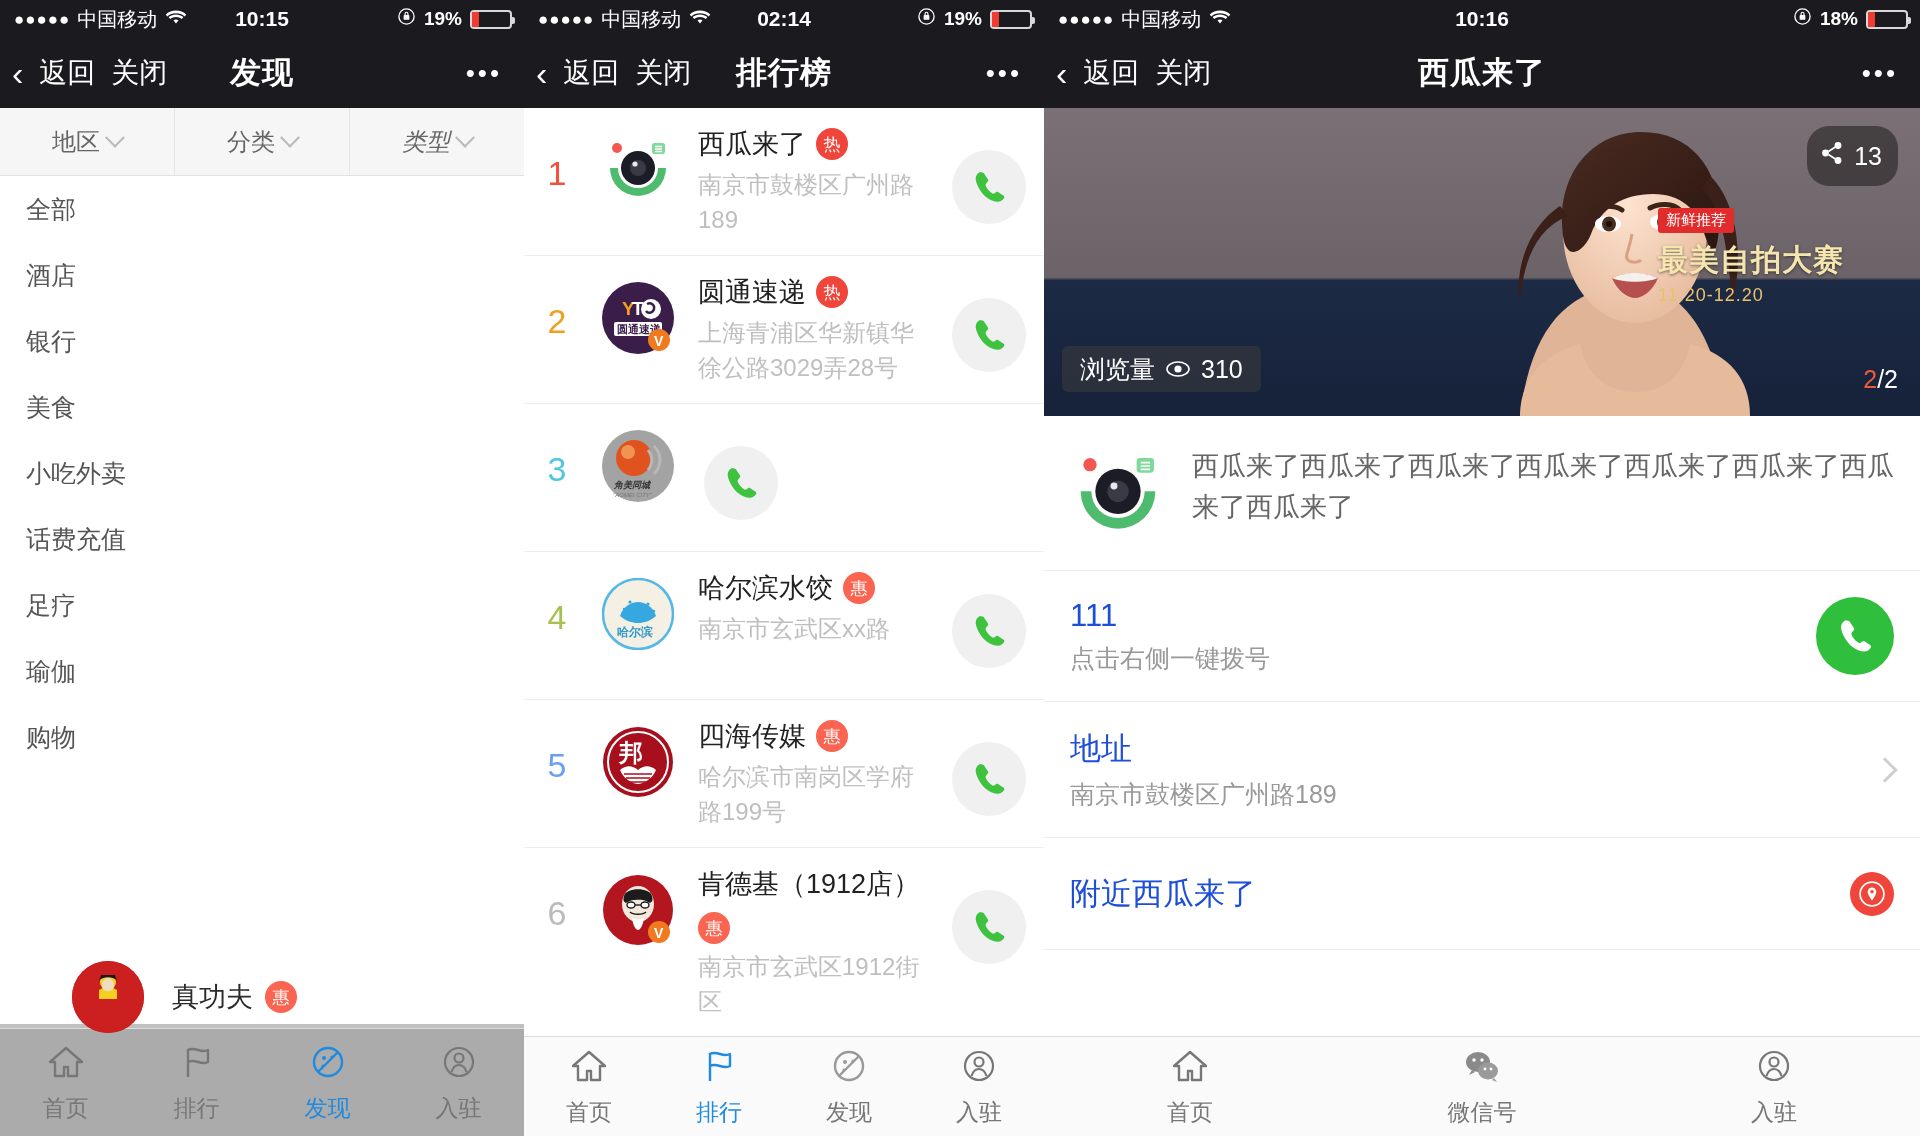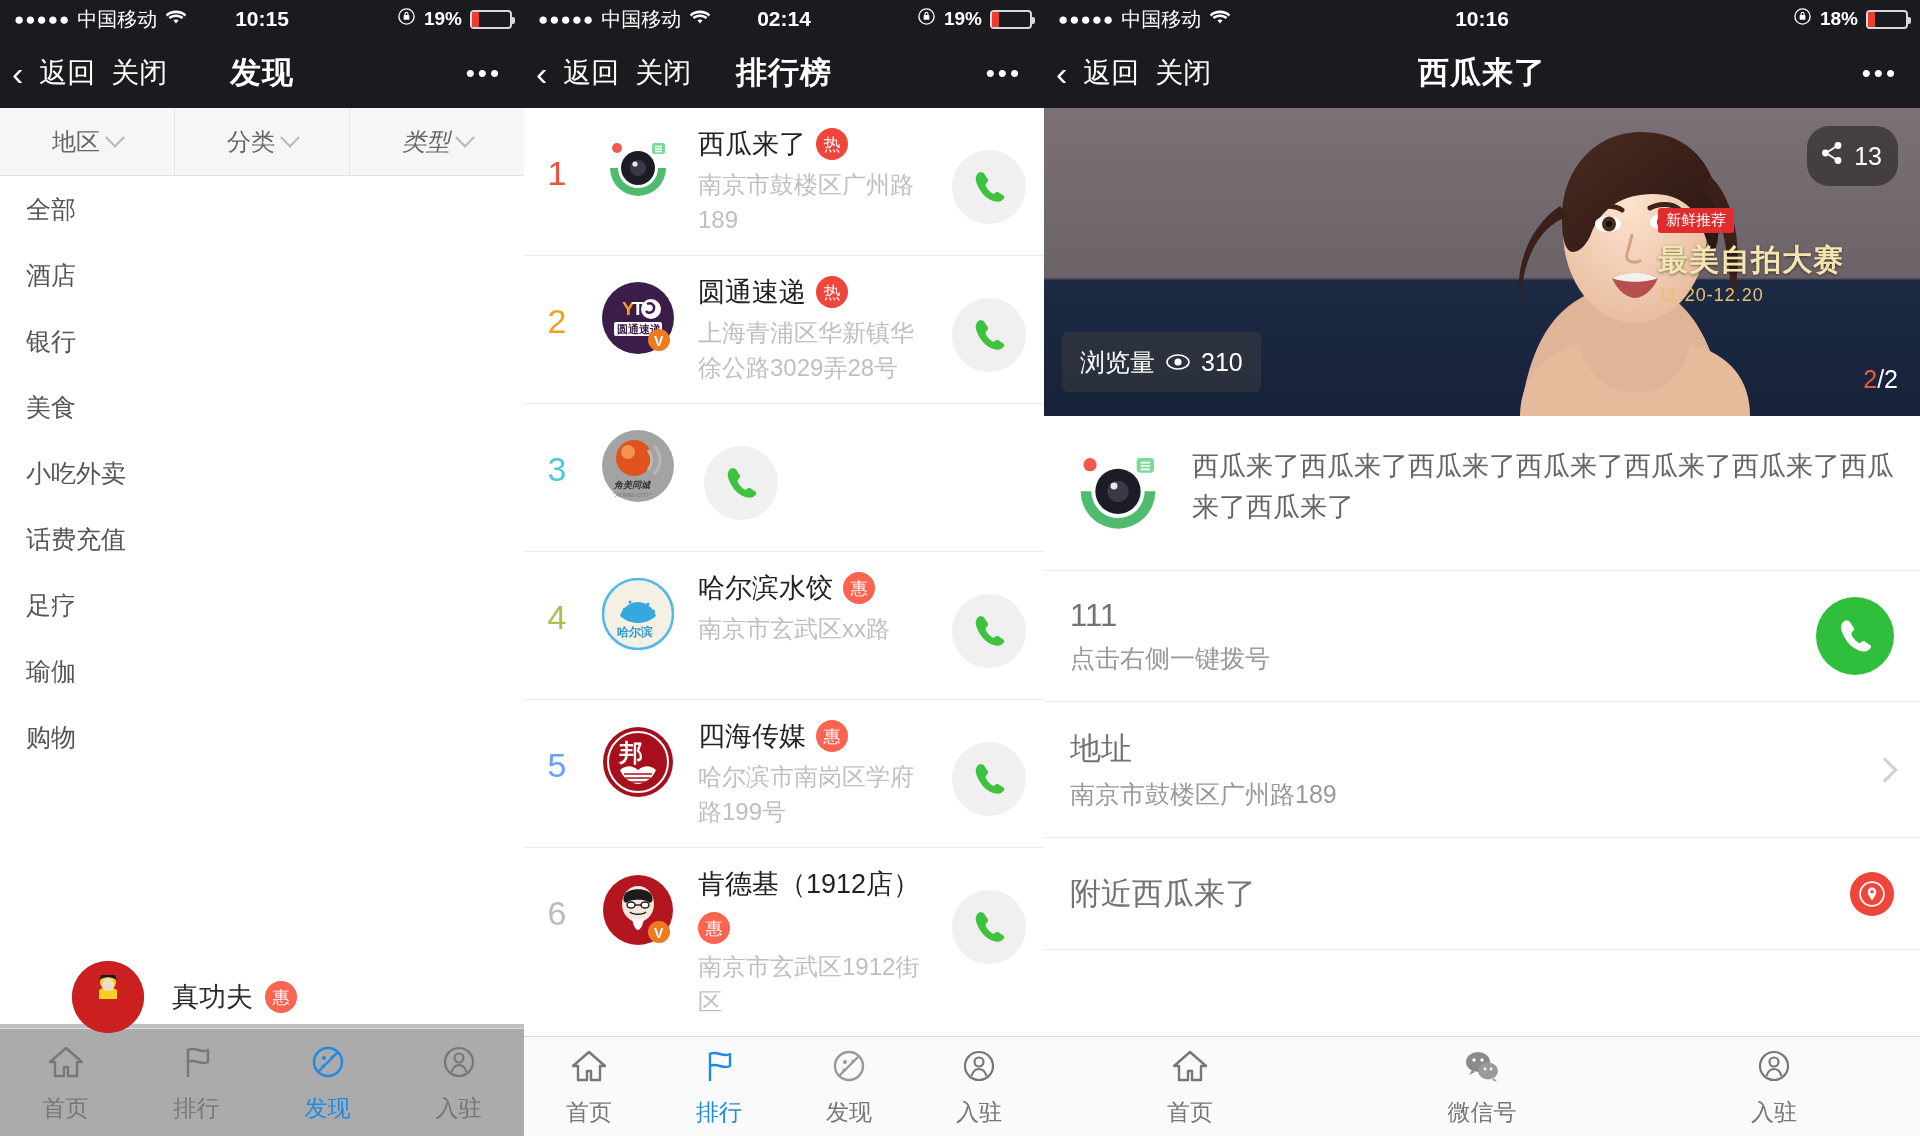--- a/index.html
+++ b/index.html
@@ -102,34 +102,34 @@
   .share { position:absolute; top:18px; right:22px; height:60px; padding:0 16px 0 12px;
     background:rgba(0,0,0,0.42); border-radius:22px; color:#fff; font-size:25px;
     display:flex; align-items:center; gap:9px; }
   .share svg { width:26px; height:26px; }
   .promo { position:absolute; right:22px; top:100px; width:240px; text-align:left; }
   .promo .ptag { display:inline-block; background:#e02c2c; color:#fff; font-size:15px;
     padding:3px 8px; border-radius:3px; margin-bottom:7px; }
   .promo .pmain { color:#f5e6b0; font-size:30px; font-weight:bold; letter-spacing:1px;
     text-shadow:0 1px 3px rgba(0,0,0,.5); }
   .promo .pdate { color:#e8c070; font-size:18px; margin-top:4px; letter-spacing:1px; }
-  .views { position:absolute; left:18px; bottom:24px; height:60px; padding:0 18px;
+  .views { position:absolute; left:18px; bottom:24px; height:46px; padding:0 18px;
     background:rgba(60,60,60,0.55); border-radius:6px; color:#fff; font-size:25px;
     display:flex; align-items:center; gap:10px; }
   .pager { position:absolute; right:22px; bottom:22px; font-size:25px; color:#fff; }
   .pager b { color:#f05a3c; font-weight:normal; }
 
   .dhead { display:flex; padding:30px 26px 28px 26px; border-bottom:1px solid #ededed;
     align-items:flex-start; }
   .dhead .logo { width:96px; height:96px; }
   .dname { flex:1; padding-left:26px; font-size:27px; color:#666; line-height:1.5; }
   .drow { display:flex; align-items:center; padding:26px 26px; border-bottom:1px solid #ededed;
     min-height:112px; }
   .drow .dtxt { flex:1; }
-  .dmain { font-size:31px; color:#737373; }
+  .dmain { font-size:31px; color:#1d4ed8; }
   .dsub { font-size:25px; color:#999; margin-top:8px; }
   .phonebtn { width:78px; height:78px; border-radius:50%; background:#2fbf3c;
     display:flex; align-items:center; justify-content:center; }
   .phonebtn svg { width:44px; height:44px; }
   .arrow { width:18px; height:18px; border-right:3px solid #cfcfcf;
     border-top:3px solid #cfcfcf; transform:rotate(45deg); }
   .pinbtn { width:44px; height:44px; border-radius:50%; background:#f0453a;
     display:flex; align-items:center; justify-content:center; color:#fff; font-size:24px; }
 </style>
 </head>

